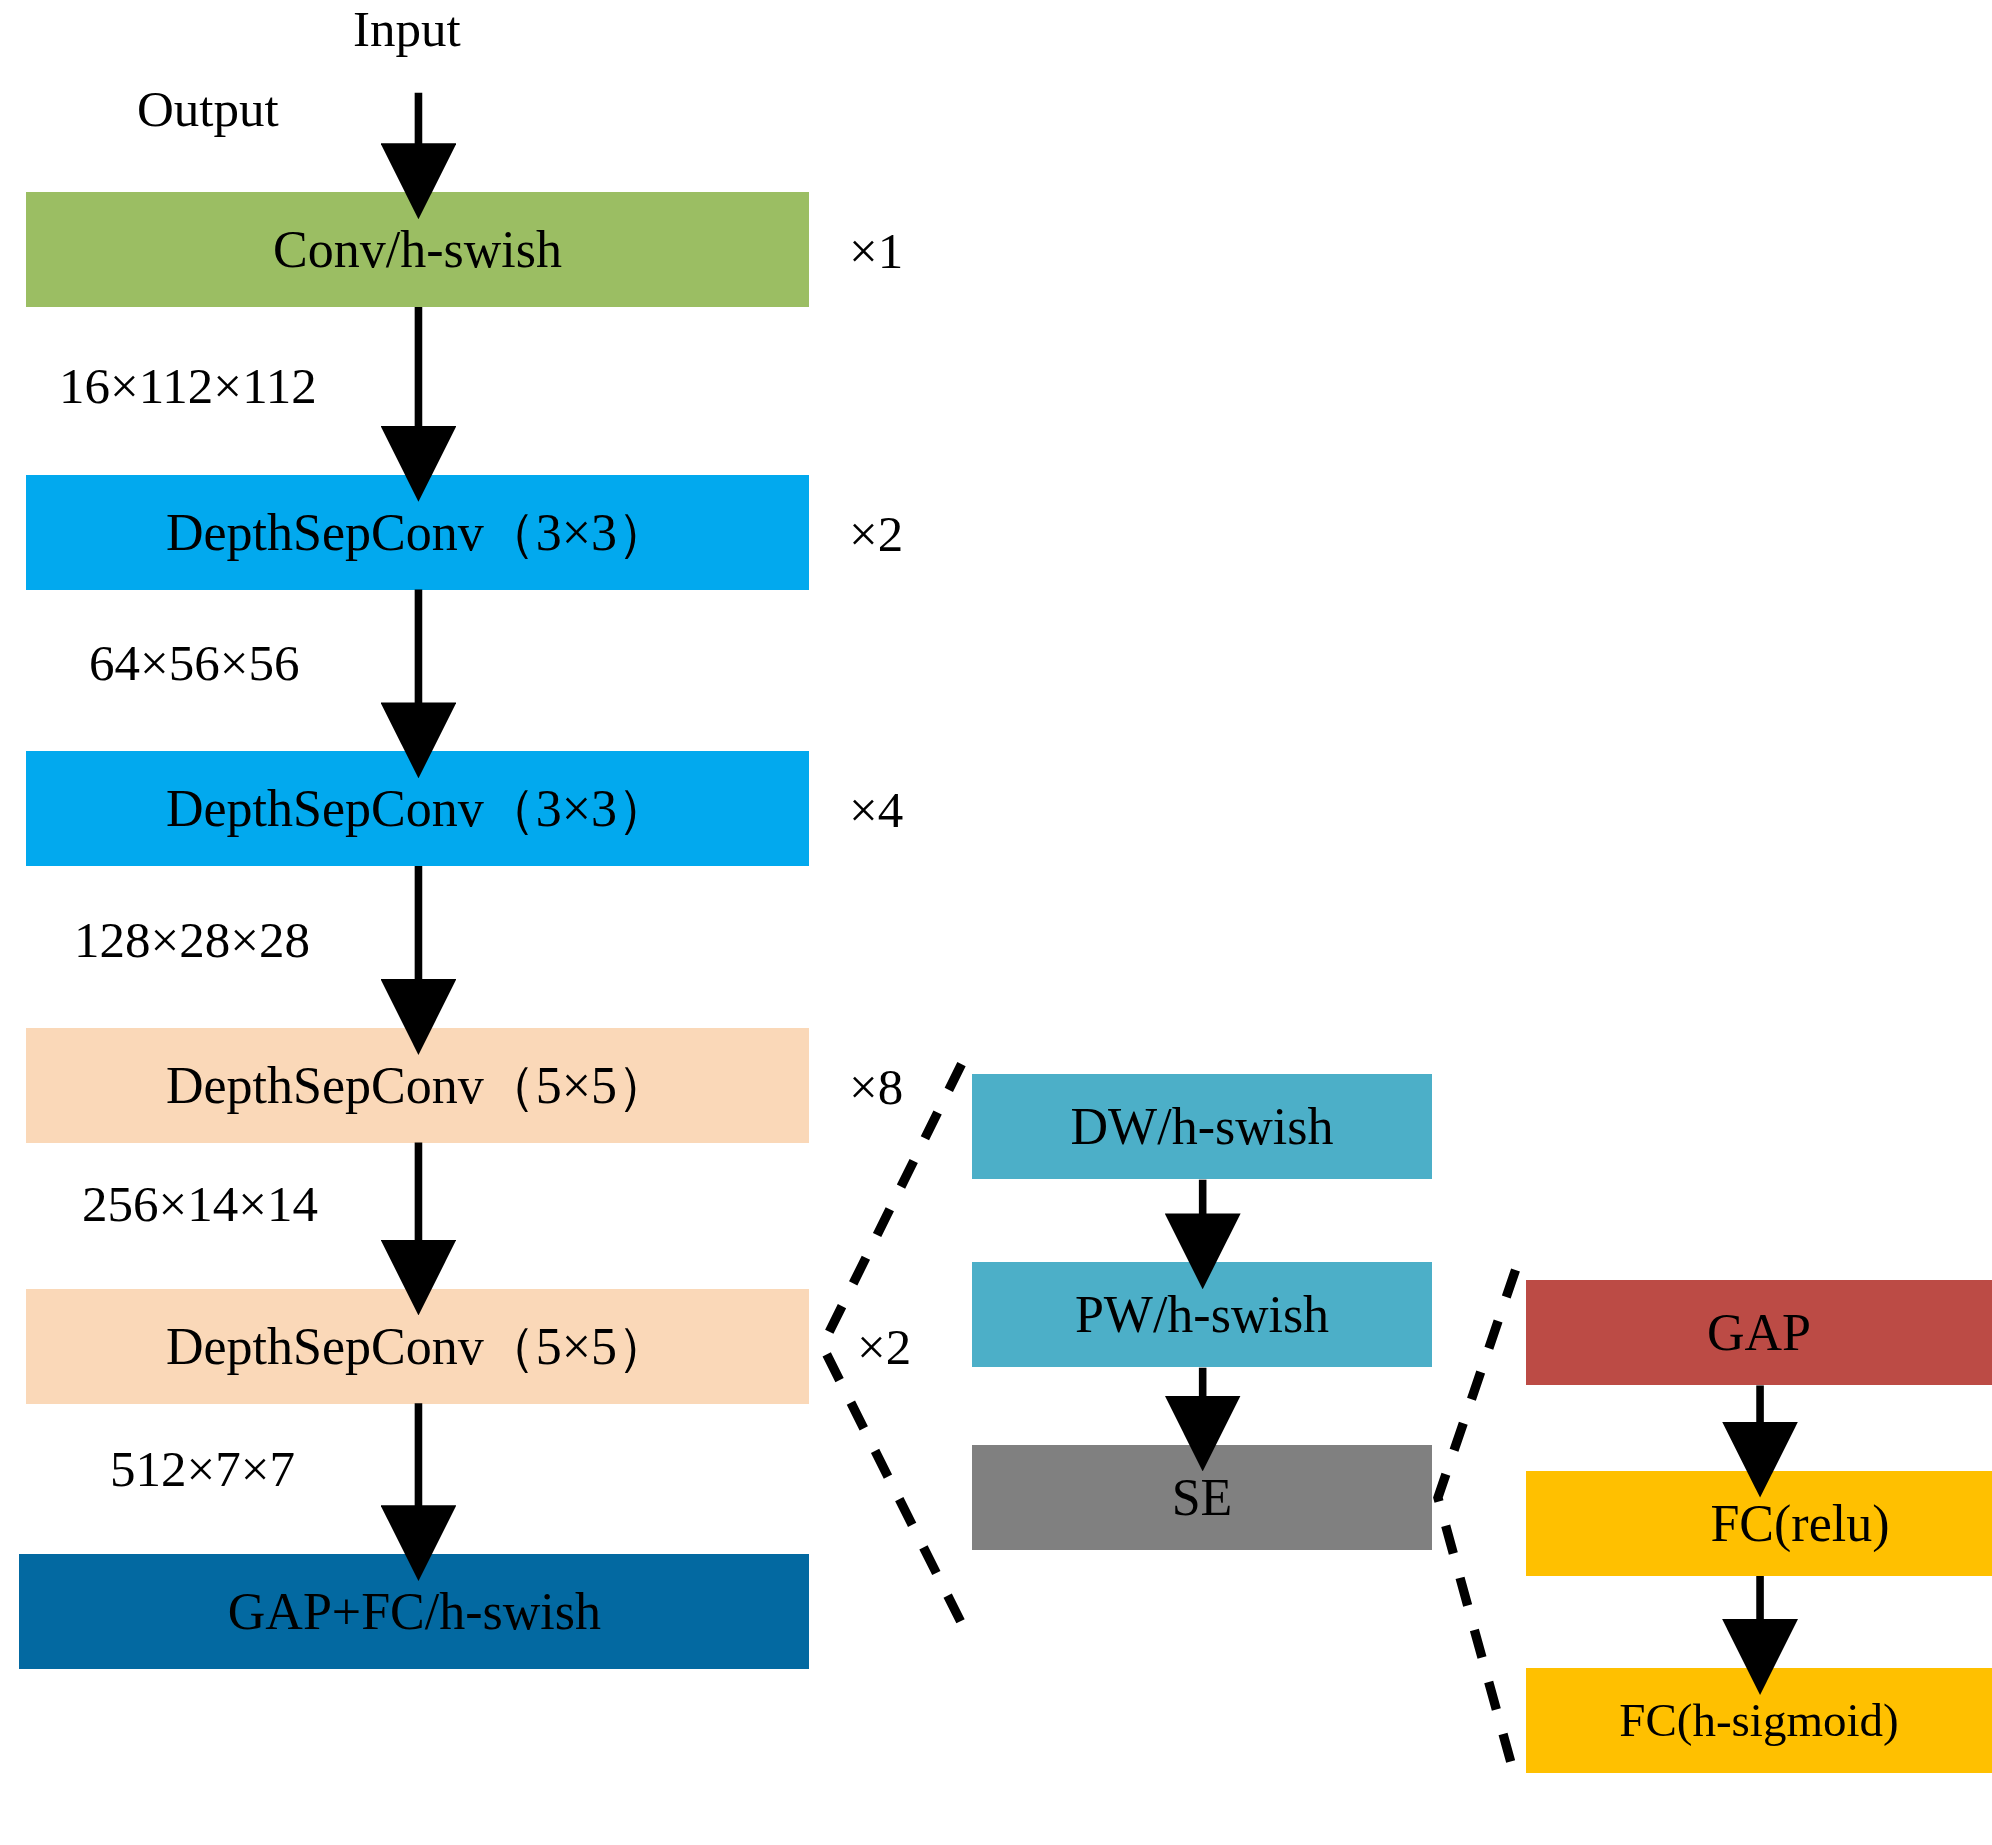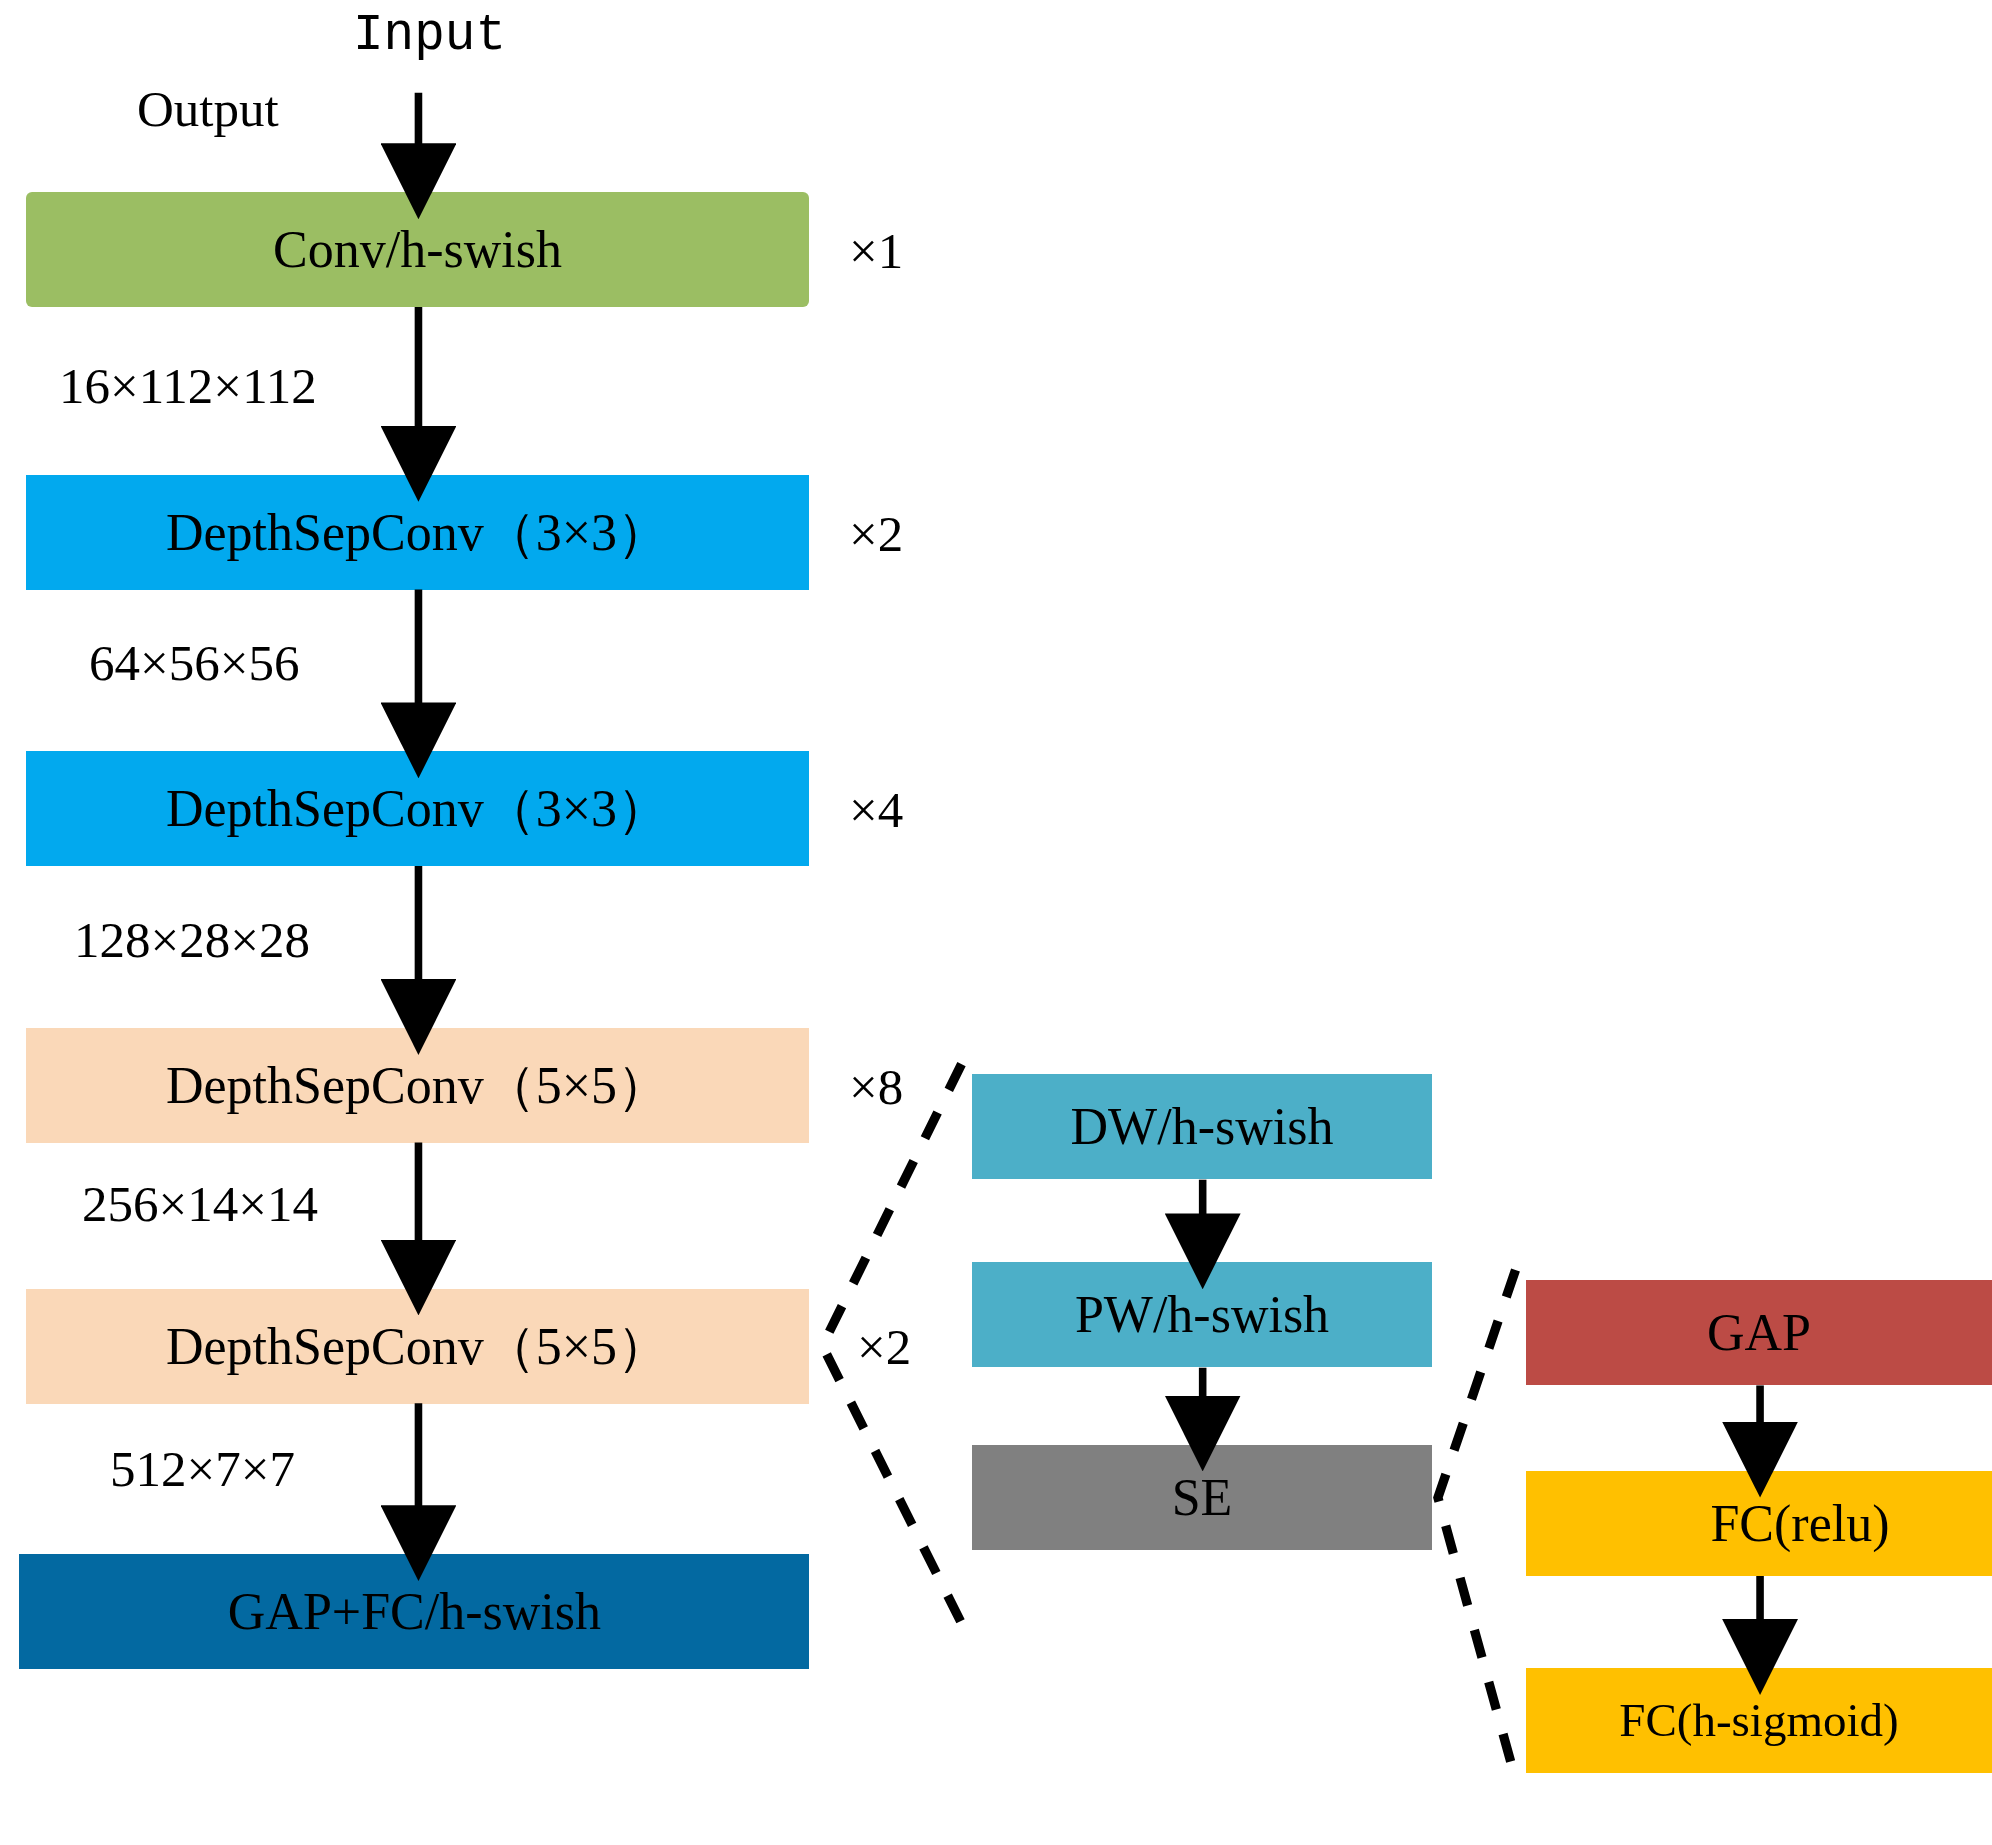--- a/index.html
+++ b/index.html
@@ -40,25 +40,25 @@
     width: 1993px;
     height: 1845px;
     pointer-events: none;
   }
 </style>
 </head>
 <body>
 
 <div id="canvas">
 
-  <div class="free-text" style="left:353px; top:10px; font-size:51px;font-family:Liberation Mono, monospace;">Input</div>
+  <div class="free-text" style="left:353px; top:4px; font-size:51px;">Input</div>
 
   <div class="free-text" style="left:137px; top:84px; font-size:51px;">Output</div>
 
-  <div class="box" style="left:26px; top:192px; width:783px; height:115px; background:#9BBE63; font-size:52px;border-radius:6px;">
+  <div class="box" style="left:26px; top:192px; width:783px; height:115px; background:#9BBE63; font-size:52px;">
     <span class="box-label">Conv/h-swish</span>
   </div>
 
   <div class="box" style="left:26px; top:475px; width:783px; height:115px; background:#02A9EE; font-size:52px;">
     <span class="box-label">DepthSepConv（3×3）</span>
   </div>
 
   <div class="box" style="left:26px; top:751px; width:783px; height:115px; background:#02A9EE; font-size:52px;">
     <span class="box-label">DepthSepConv（3×3）</span>
   </div>

